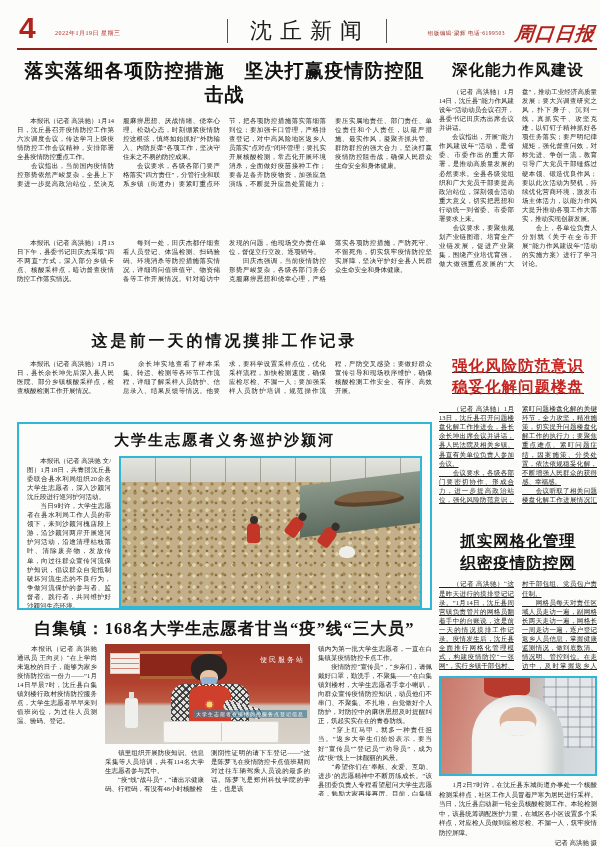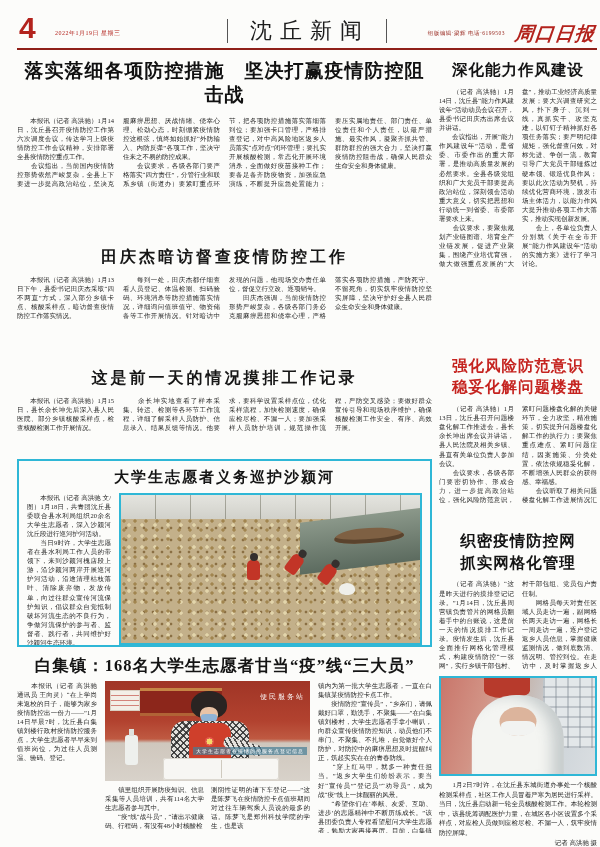--- a/index.html
+++ b/index.html
@@ -106,21 +106,21 @@
       repeating-linear-gradient(90deg,rgba(120,130,140,.35) 0 2px,transparent 2px 12px); }
   .photo-ppe .canopy { position:absolute; left:28%; top:0; width:30%; height:20%; background:#b73a2c; border-radius:0 0 40% 40%; }
   .photo-ppe .hood { position:absolute; left:50%; transform:translateX(-50%); top:17%; width:60%; height:95%;
     background:#f4f5f2; border-radius:48% 48% 8% 8%; box-shadow:inset -12px 0 14px rgba(145,155,160,.45); }
   .photo-ppe .pface { position:absolute; left:50%; transform:translateX(-50%); top:30%; width:24%; height:30%;
     background:#dcb49c; border-radius:50%; }
   .photo-ppe .pmask { position:absolute; left:50%; transform:translateX(-50%); top:44%; width:22%; height:16%;
     background:#f2f3f1; border-radius:30% 30% 60% 60%; }
   .r-caption { font-size:6.5px; line-height:1.45; text-align:justify; color:#1d1d1d; white-space:pre-wrap; }
   .r-credit { font-size:6.5px; text-align:right; margin-top:2px; color:#1d1d1d; }
-  .t-a5 { text-align:center; font-weight:700; font-size:16.5px; letter-spacing:1px; color:#141414; margin:8px 0 4px; } .mt8 { margin-top:24px; }
+  .t-a5 { text-align:center; font-weight:700; font-size:16.5px; letter-spacing:1px; color:#141414; margin:8px 0 4px; } .mt8 { margin-top:24px;text-decoration:underline; }
 </style>
 </head>
 <body>
 
 <div class="page">
 
   <div class="hdr">
     <div class="pagenum">4</div>
     <div class="hdr-date">2022年1月19日 星期三</div>
     <div class="section-title">沈丘新闻</div>
@@ -134,21 +134,20 @@
     <div class="col-left">
 
       <div>
         <div class="t-main">落实落细各项防控措施　坚决打赢疫情防控阻击战</div>
         <div class="bd c4 h122">　　本报讯（记者 高洪驰）1月14日，沈丘县召开疫情防控工作第六次调度会议，传达学习上级疫情防控工作会议精神，安排部署全县疫情防控重点工作。
 　　会议指出，当前国内疫情防控形势依然严峻复杂，全县上下要进一步提高政治站位，坚决克服麻痹思想、厌战情绪、侥幸心理、松劲心态，时刻绷紧疫情防控这根弦，慎终如始抓好“外防输入、内防反弹”各项工作，坚决守住来之不易的防控成果。
 　　会议要求，各级各部门要严格落实“四方责任”，分管行业和联系乡镇（街道办）要紧盯重点环节，把各项防控措施落实落细落到位；要加强卡口管理，严格排查登记，对中高风险地区返乡人员落实“点对点”闭环管理；要扎实开展核酸检测，常态化开展环境消杀，全面做好疫苗接种工作；要备足备齐防疫物资，加强应急演练，不断提升应急处置能力；要压实属地责任、部门责任、单位责任和个人责任，以最严措施、最实作风，凝聚齐抓共管、群防群控的强大合力，坚决打赢疫情防控阻击战，确保人民群众生命安全和身体健康。</div>
       </div>
 
       <div>
-        <div class="t-sub">田庆杰暗访督查疫情防控工作</div>
         <div class="bd c4 h84">　　本报讯（记者 高洪驰）1月13日下午，县委书记田庆杰采取“四不两直”方式，深入部分乡镇卡点、核酸采样点，暗访督查疫情防控工作落实情况。
 　　每到一处，田庆杰都仔细查看人员登记、体温检测、扫码验码、环境消杀等防控措施落实情况，详细询问值班值守、物资储备等工作开展情况。针对暗访中发现的问题，他现场交办责任单位，督促立行立改、逐项销号。
 　　田庆杰强调，当前疫情防控形势严峻复杂，各级各部门务必克服麻痹思想和侥幸心理，严格落实各项防控措施，严防死守、不留死角，切实筑牢疫情防控坚实屏障，坚决守护好全县人民群众生命安全和身体健康。</div>
       </div>
 
       <div>
         <div class="t-sub">这是前一天的情况摸排工作记录</div>
         <div class="bd c4 h58">　　本报讯（记者 高洪驰）1月15日，县长余长坤先后深入县人民医院、部分乡镇核酸采样点，检查核酸检测工作开展情况。
 　　余长坤实地查看了样本采集、转运、检测等各环节工作流程，详细了解采样人员防护、信息录入、结果反馈等情况。他要求，要科学设置采样点位，优化采样流程，加快检测速度，确保应检尽检、不漏一人；要加强采样人员防护培训，规范操作流程，严防交叉感染；要做好群众宣传引导和现场秩序维护，确保核酸检测工作安全、有序、高效开展。</div>
       </div>
@@ -223,22 +222,22 @@
           <div>强化风险防范意识</div>
           <div>稳妥化解问题楼盘</div>
         </div>
         <div class="bd c2 h102">　　（记者 高洪驰）1月13日，沈丘县召开问题楼盘化解工作推进会，县长余长坤出席会议并讲话，县人民法院及相关乡镇、县直有关单位负责人参加会议。
 　　会议要求，各级各部门要密切协作、形成合力，进一步提高政治站位，强化风险防范意识，紧盯问题楼盘化解的关键环节，全力攻坚，精准施策，切实提升问题楼盘化解工作的执行力；要聚焦重点难点、紧盯问题症结，因案施策、分类处置，依法依规稳妥化解，不断增强人民群众的获得感、幸福感。
 　　会议听取了相关问题楼盘化解工作进展情况汇报，对排查梳理出的问题进行了具体分析，现场研究存在的突出矛盾，研究制定了可行性措施，对全力推进问题楼盘化解工作进行了安排部署。</div>
       </div>
 
       <div class="mt8">
         <div class="t-right">
+          <div>抓实网格化管理</div>
           <div>织密疫情防控网</div>
-          <div>抓实网格化管理</div>
         </div>
         <div class="bd c2 h92">　　（记者 高洪驰）“这是昨天进行的摸排登记记录。”1月14日，沈丘县周营镇负责管片的网格员翻着手中的台账说，这是前一天的情况摸排工作记录。疫情发生后，沈丘县全面推行网格化管理模式，构建疫情防控“一张网”，实行乡镇干部包村、村干部包组、党员包户责任制。
 　　网格员每天对责任区域人员走访一遍，副网格长两天走访一遍，网格长一周走访一遍，逐户登记返乡人员信息，掌握健康监测情况，做到底数清、情况明、管控到位。在走访中，及时掌握返乡人员、居家健康监测人员的思想动态、行程轨迹、身体状况，对排查出的重点人员，第一时间落实相应管控措施。
 　　截至目前，沈丘县共配备网格长1157名、副网格长3948名、网格员1913名，全县形成了群防群控、上下联动的疫情防控网络。</div>
       </div>
 
       <div class="photo-ppe">
         <div class="bldg"></div>
         <div class="canopy"></div>
         <div class="hood"></div>

